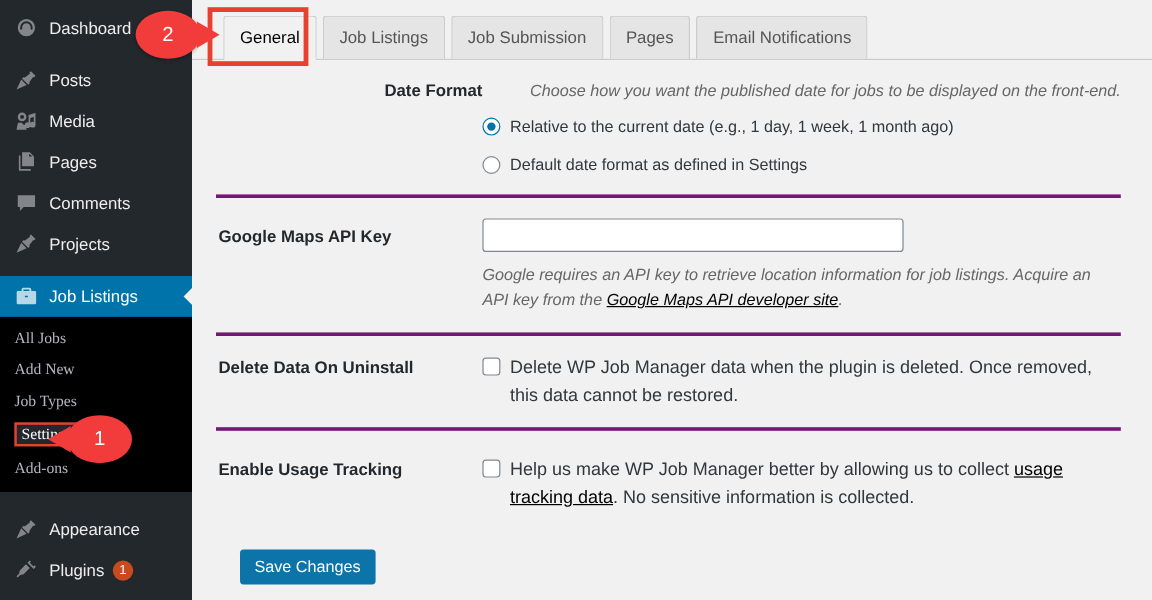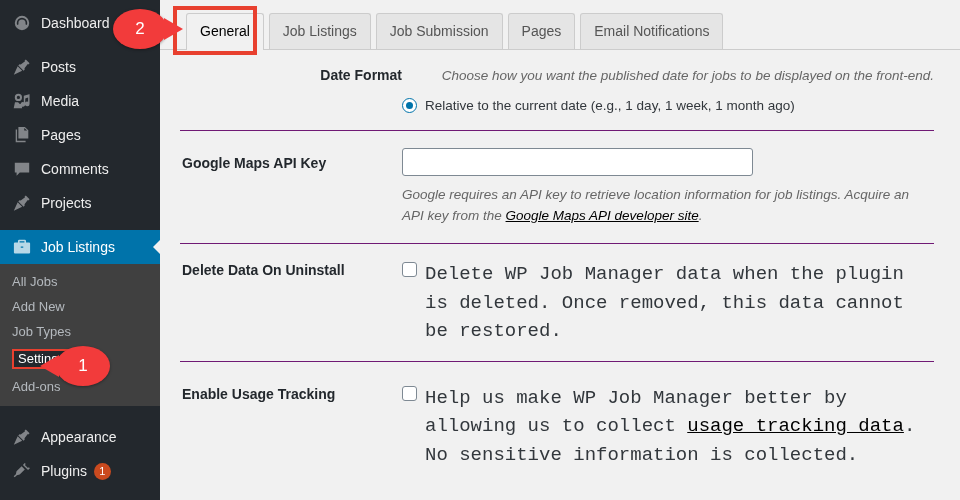--- a/index.html
+++ b/index.html
@@ -43,21 +43,21 @@
   .menu-item.current .ico svg { fill: #fff; }
   .menu-item.current::after {
     content: "";
     position: absolute; right: -1px; top: 50%;
     margin-top: -8px;
     border-style: solid;
     border-width: 8px 8px 8px 0;
     border-color: transparent #f1f1f1 transparent transparent;
   }
   .menu-gap { height: 10px; }
-  .submenu { background: #404040; padding: 5px 0 7px 0; }
+  .submenu { background: #000000; padding: 5px 0 7px 0; font-family: Liberation Serif, serif; }
   .submenu-item {
     display: block;
     padding: 5px 0 5px 12px;
     font-size: 13px;
     color: #b4b9be;
     position: relative;
     white-space: nowrap;
   }
   .submenu-item.active-sub {
     color: #fff;
@@ -127,21 +127,21 @@
     position: absolute;
     left: 0; right: 0; bottom: -1px;
     height: 2px;
     background: #f1f1f1;
   }
 
   
   #settings { padding: 0 26px 0 20px; }
   .row {
     display: flex;
-    border-top: 1px solid #701a75;
+    border-top: 3px solid #701a75;
     padding: 14px 0 14px 0;
   }
   .row.first { border-top: none; padding-top: 16px; text-align: right; }
   .row-label {
     width: 222px;
     flex: none;
     font-size: 14px;
     font-weight: bold;
     color: #23282d;
     padding-top: 1px;
@@ -203,21 +203,21 @@
   }
   .help {
     margin-top: 9px;
     font-size: 13.5px;
     font-style: italic;
     color: #666;
     line-height: 1.55;
     max-width: 520px;
   }
   a.lnk { color: #000000; text-decoration: underline; text-align: right; }
-  .chk-text { font-size: 19px; color: #32373c; line-height: 1.5; max-width: 525px; font-family: Liberation Mono, monospace; }
+  .chk-text { font-size: 15px; color: #32373c; line-height: 1.5; max-width: 525px; }
   .savebar { padding: 22px 0 0 20px; }
   .savebtn {
     display: inline-block;
     background: #0c74a8;
     color: #fff;
     font-size: 13.5px;
     padding: 7px 12px;
     border: none;
     border-radius: 3px;
     cursor: pointer;
@@ -390,20 +390,24 @@
     <div id="settings">
 
       <div class="row first">
         <div class="row-label">Date Format</div>
         <div class="row-field">
           <div class="desc">Choose how you want the published date for jobs to be displayed on the front-end.</div>
           <div class="opt" style="margin-top:9px">
             <span class="radio on"></span>
             <span>Relative to the current date (e.g., 1 day, 1 week, 1 month ago)</span>
           </div>
+          <div class="opt opt-gap">
+            <span class="radio"></span>
+            <span>Default date format as defined in Settings</span>
+          </div>
         </div>
       </div>
 
       <div class="row" style="padding-top:17px;padding-bottom:16px">
         <div class="row-label" style="padding-top:7px">Google Maps API Key</div>
         <div class="row-field">
           <input class="txtinput" type="text" value="" style="">
           <div class="help">
             <span>Google requires an API key to retrieve location information for job listings. Acquire an API key from the </span><a class="lnk" href="#">Google Maps API developer site</a><span>.</span>
           </div>

